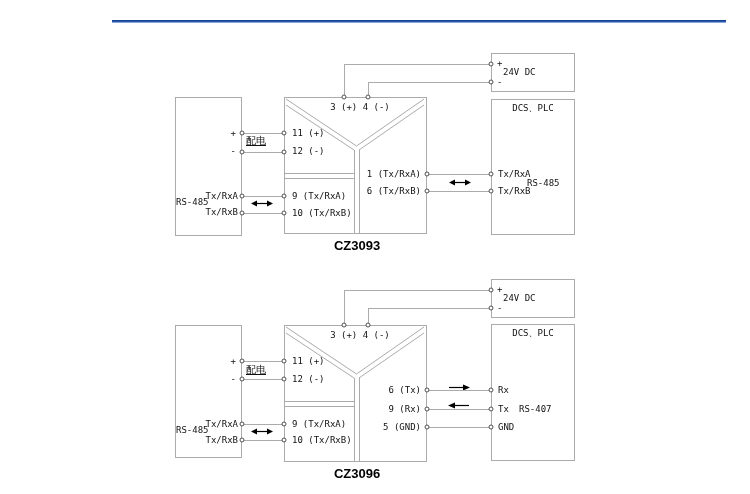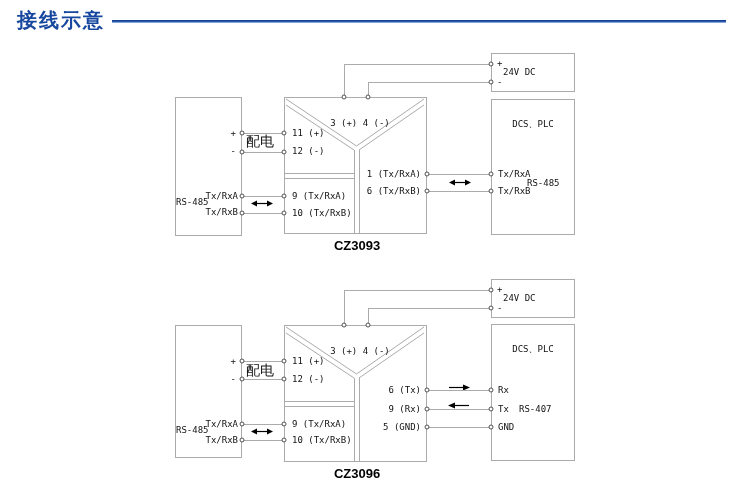--- a/index.html
+++ b/index.html
@@ -5,38 +5,37 @@
   html,body{margin:0;padding:0;background:#fff;}
   #canvas{position:relative;width:750px;height:494px;background:#fff;overflow:hidden;
           font-family:"DejaVu Sans Mono",monospace;--accent:#17479e;--gray:#ababab;--text:#111;}
   .page-title{position:absolute;left:17px;top:7px;font-family:"Liberation Sans","DejaVu Sans",sans-serif;
           font-size:20px;font-weight:bold;color:var(--accent);letter-spacing:2px;white-space:nowrap;}
   .title-rule{position:absolute;left:112px;top:20px;width:614px;height:3px;
           background:linear-gradient(to bottom,#12418f 0 40%,#2c58ad 40% 75%,#86a4d8 75% 100%);}
   .box{position:absolute;border:1px solid var(--gray);background:#fff;box-sizing:border-box;}
   .lbl{position:absolute;font-size:9px;line-height:10px;color:var(--text);white-space:nowrap;}
   .r{text-align:right;}
-  .c{text-align:center;margin-top:16px;}
-  .cjk{font-size:14px;line-height:10px;}
+  .c{text-align:center;}
+  .cjk{font-size:10px;line-height:10px;text-decoration:underline;}
   .model{position:absolute;font-family:"Liberation Sans","DejaVu Sans",sans-serif;font-size:13px;
          font-weight:bold;color:#000;text-align:center;white-space:nowrap;}
   .wire{position:absolute;background:var(--gray);}
   .term{position:absolute;width:5px;height:5px;box-sizing:border-box;border:1px solid #4f4f4f;
         border-radius:50%;background:#fff;transform:translate(-50%,-50%);}
   .ysvg,.arrow{position:absolute;}
   .ysvg line{stroke:var(--gray);stroke-width:1;}
   .arrow line{stroke:#000;stroke-width:1.2;}
   .arrow polygon{fill:#000;}
 </style>
 </head>
 <body>
 
 <div id="canvas" style="--accent: #17479e; --gray: #ababab; --text: #111111;">
 
-  <span class="page-title">接线示意</span>
   <div class="title-rule"></div>
 
   <div style="position:absolute;left:0;top:0;">
     <div class="box" style="left:175px;top:97px;width:67px;height:139px;"></div>
     <div class="box" style="left:284px;top:97px;width:143px;height:137px;"></div>
     <div class="box" style="left:491px;top:53px;width:84px;height:39px;"></div>
     <div class="box" style="left:491px;top:99px;width:84px;height:136px;"></div>
 
     <svg class="ysvg" style="left:284px;top:97px;" width="143" height="137" viewBox="0 0 143 137">
       <line x1="2" y1="2" x2="72.5" y2="49"></line>

